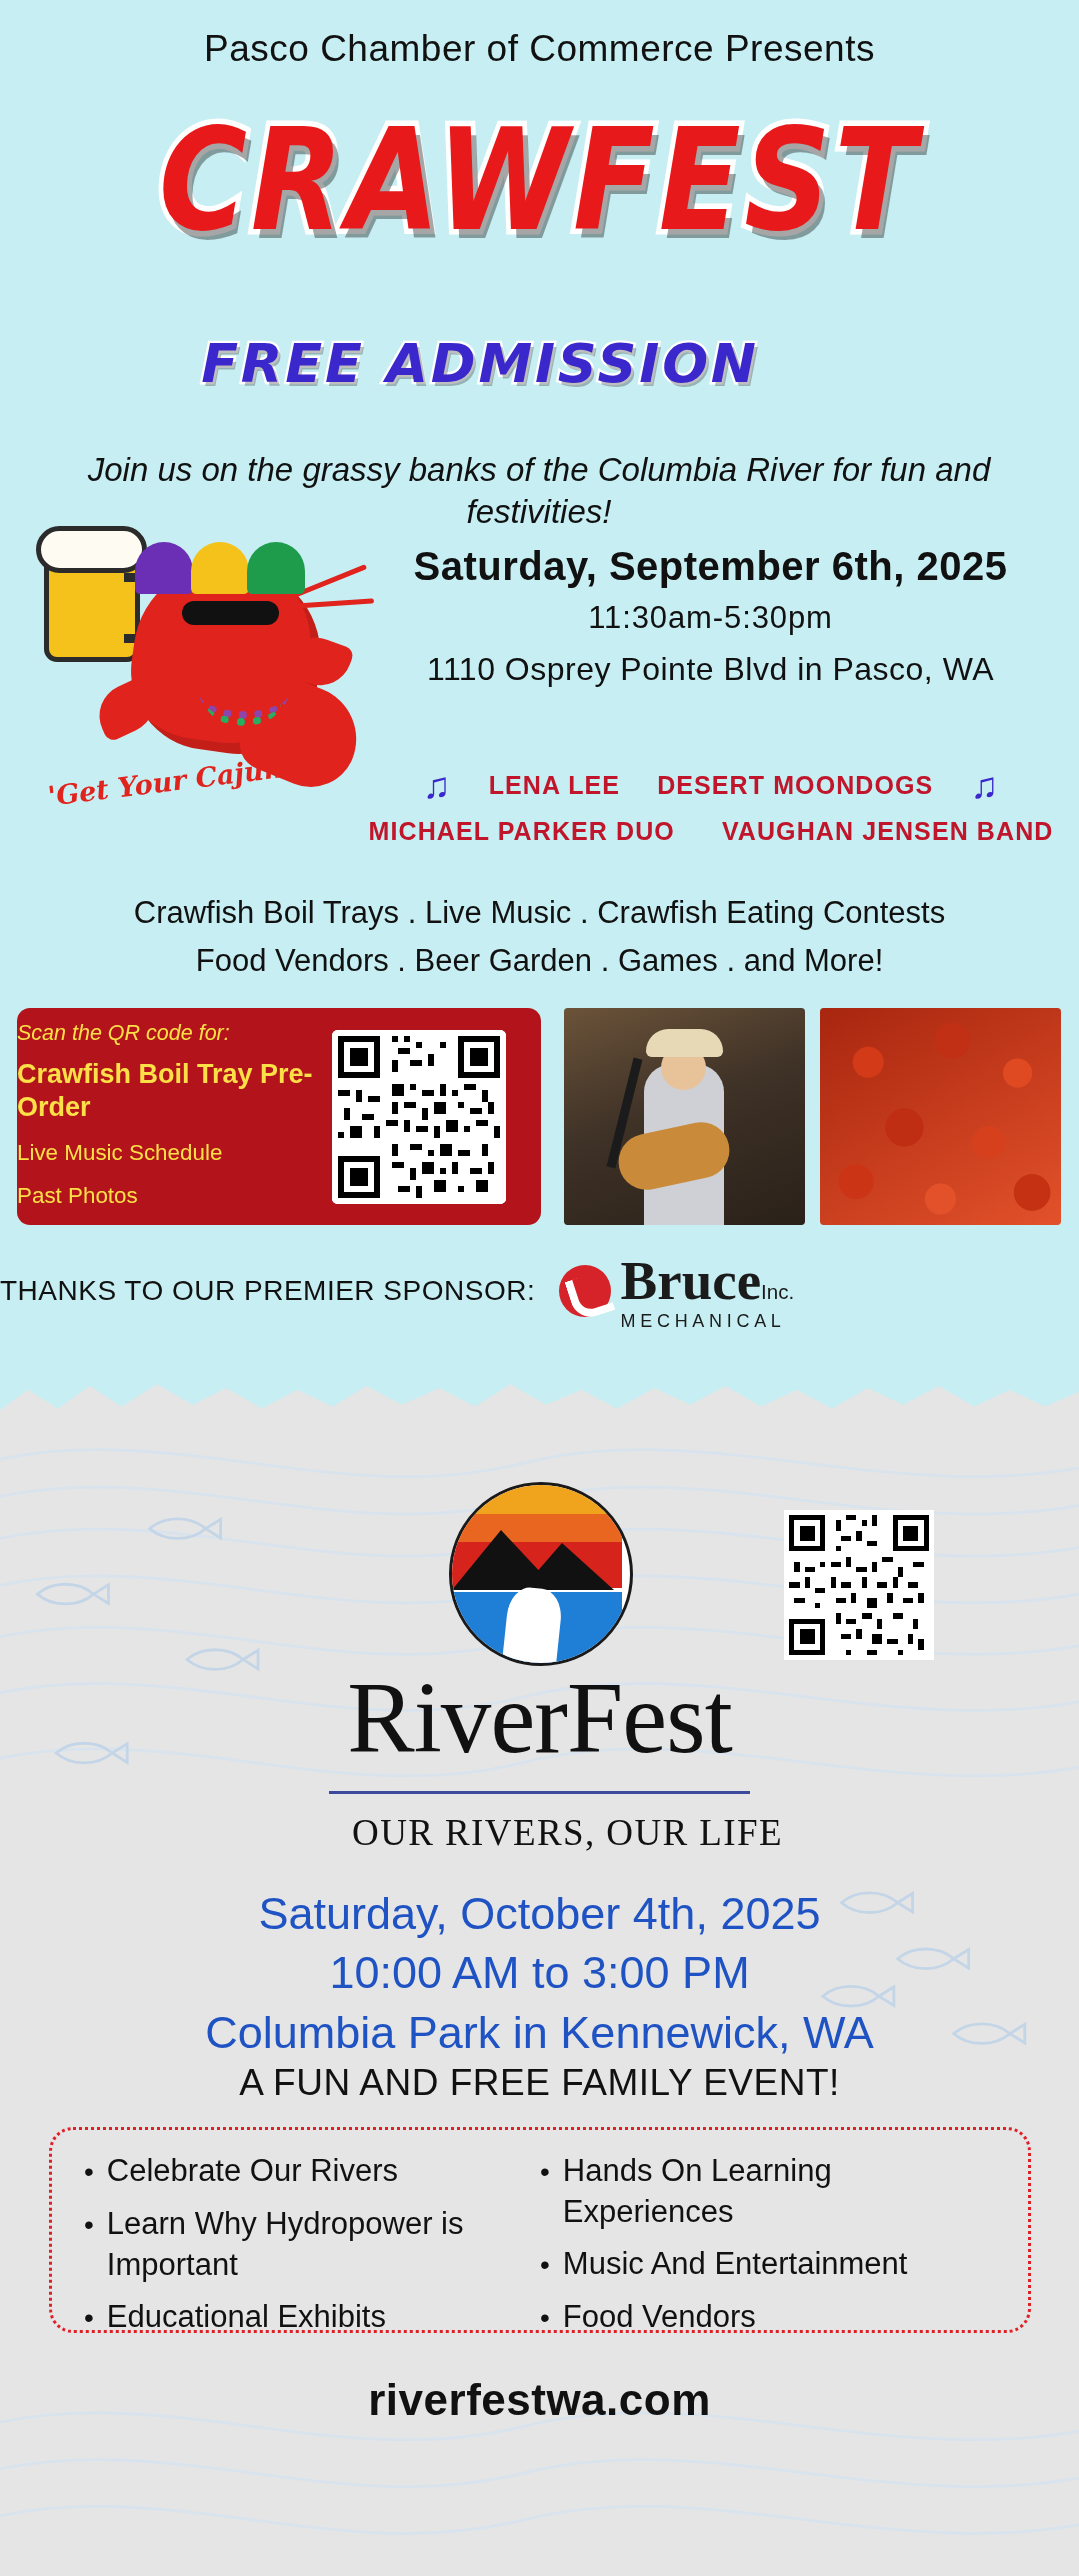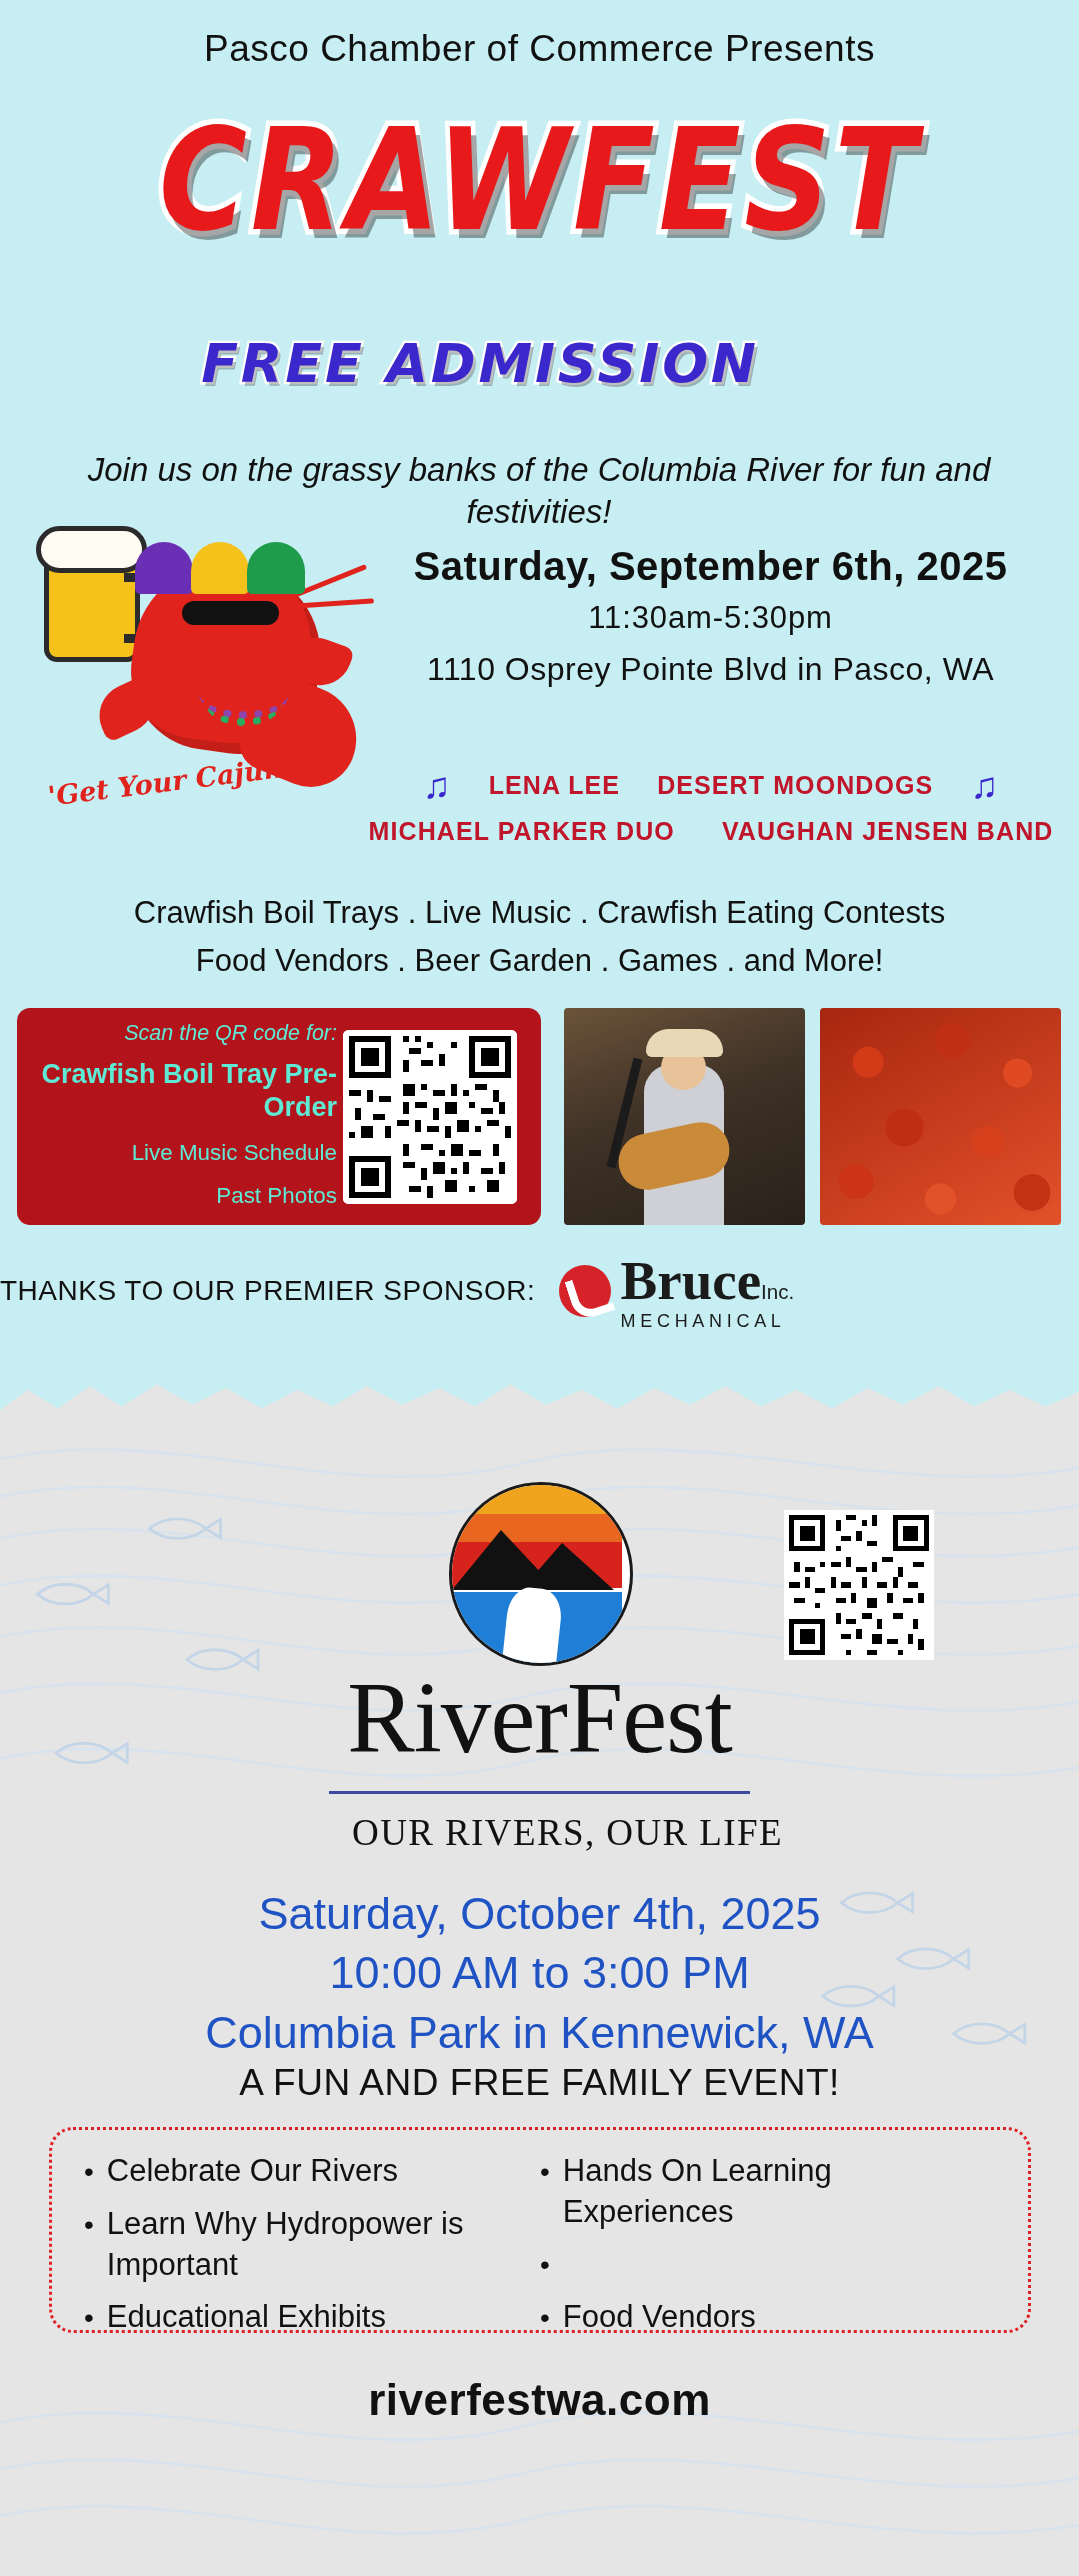--- a/index.html
+++ b/index.html
@@ -136,21 +136,21 @@
   
   .media-row{
     position:absolute;top:1008px;left:17px;width:1048px;height:217px;
   }
   .qr-card{
     position:absolute;left:0;top:0;width:524px;height:217px;
     background:#b3141c;border-radius:13px;
     display:flex;align-items:center;
   }
   .qr-card-left{
-    width:309px;text-align:right;color:#5eead4;padding-left:11px;
+    width:309px;text-align:left;color:#fde047;padding-left:0;
   }
   .qr-l1{font-size:21.5px;font-style:italic;}
   .qr-l2{font-size:27px;font-weight:bold;margin-top:11.2px;line-height:1.25;}
   .qr-l3{font-size:22.4px;margin-top:13px;line-height:1.35;}
   .qr-box{
     width:174px;height:174px;background:#fff;border-radius:5.6px;margin-left:5.6px;
     position:relative;overflow:hidden;
   }
   .photo{
     position:absolute;top:0;width:241px;height:217px;border-radius:3.7px;overflow:hidden;
@@ -555,20 +555,21 @@
           <span>Educational Exhibits</span>
         </div>
       </div>
       <div class="bcol">
         <div class="bitem">
           <span class="bdot">•</span>
           <span>Hands On Learning Experiences</span>
         </div>
         <div class="bitem">
           <span class="bdot">•</span>
+          <span>Music And Entertainment</span>
         </div>
         <div class="bitem">
           <span class="bdot">•</span>
           <span>Food Vendors</span>
         </div>
       </div>
     </div>
 
     <div class="rf-url">riverfestwa.com</div>
   </div>

